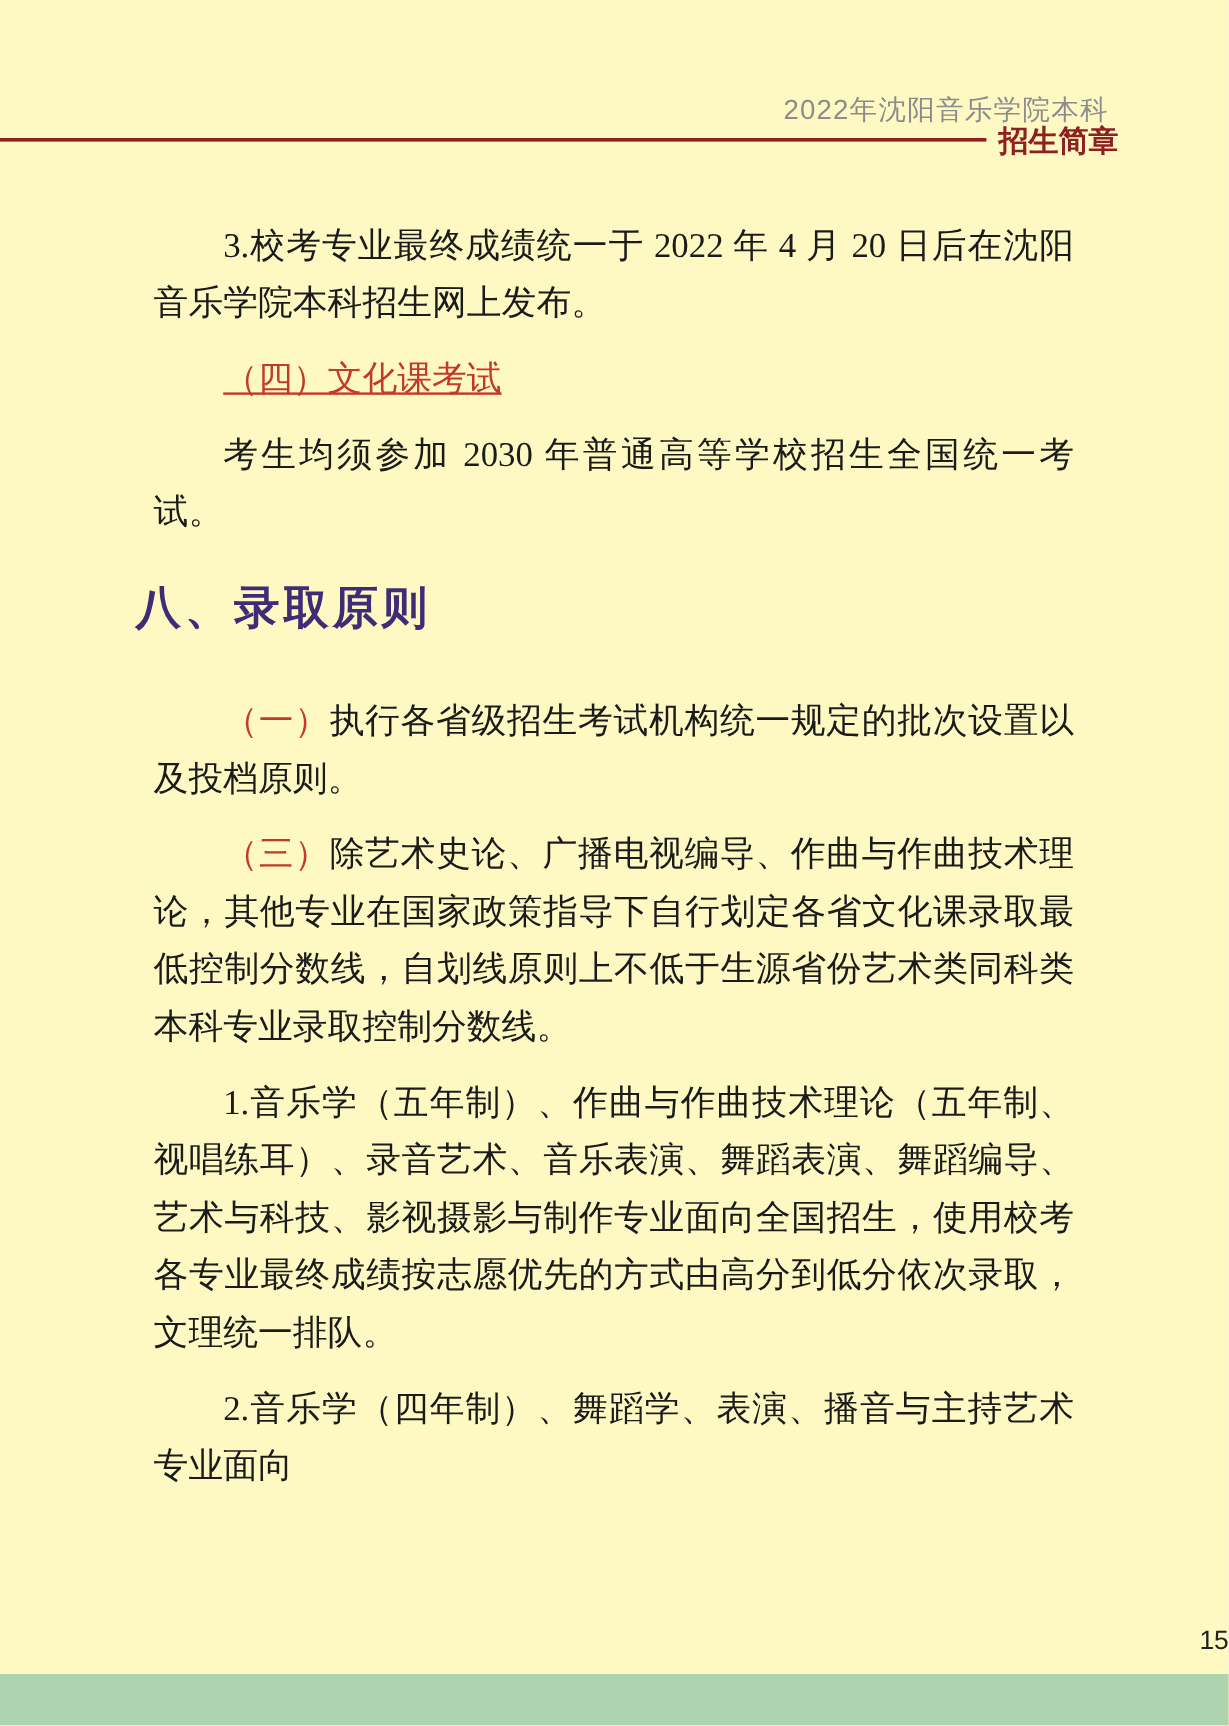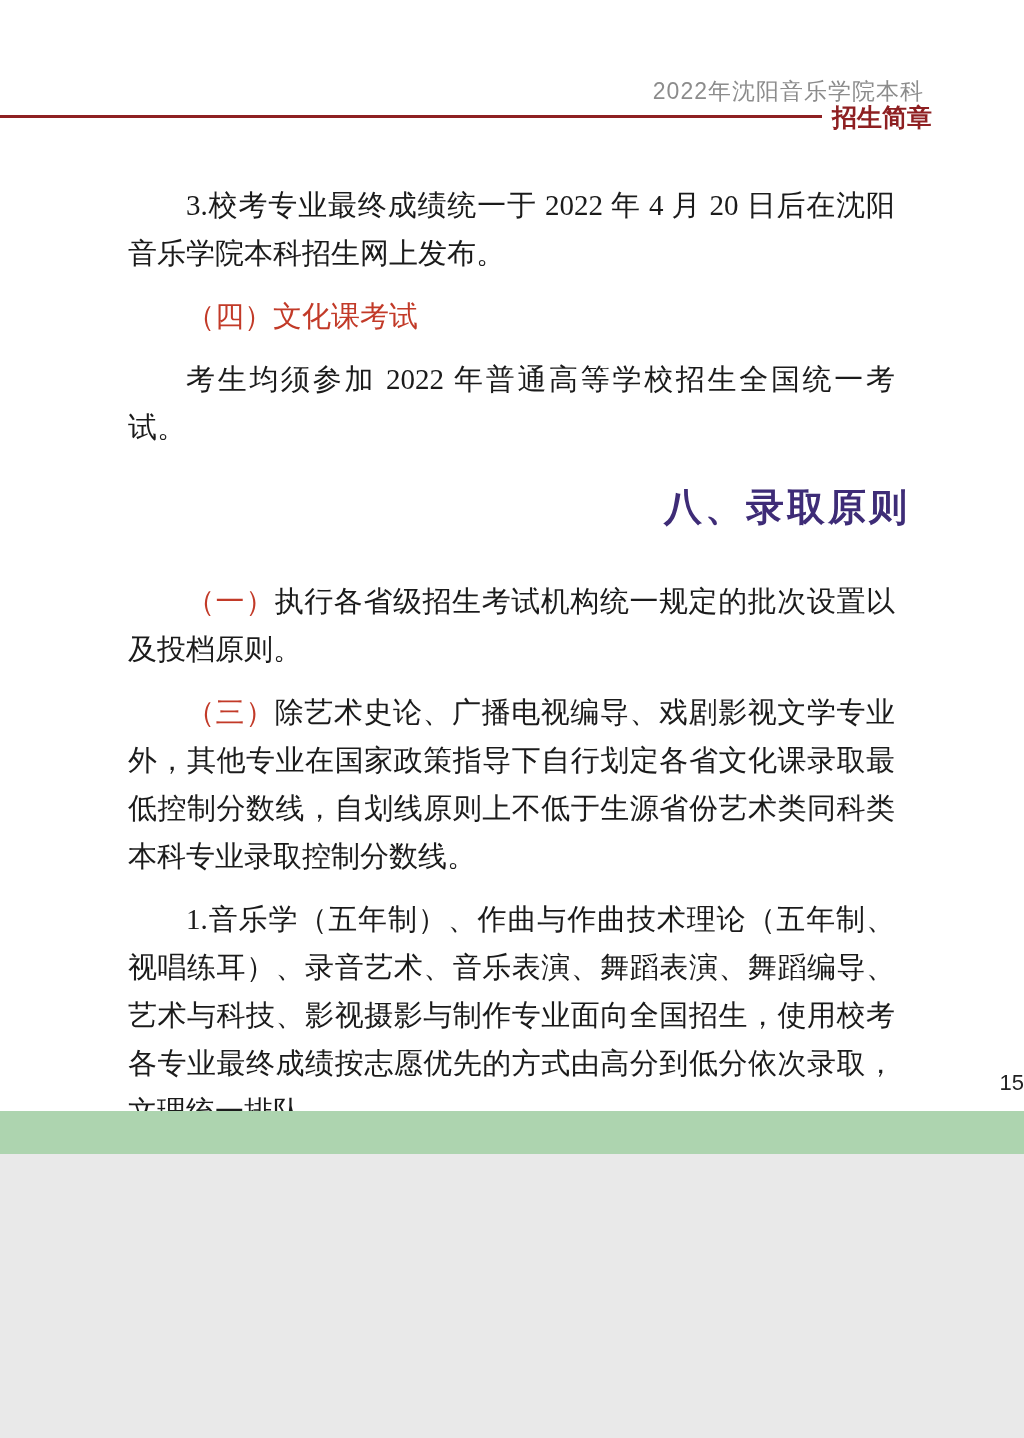--- a/index.html
+++ b/index.html
@@ -1,21 +1,21 @@
 <!DOCTYPE html>
 <html lang="zh" style="--header-red: #8e2022; --accent-red: #c23a28; --title-purple: #3e2c77; --text: #1b1b1b; --kicker-gray: #8c8c8c; --footer-green: #add4af;"><head>
 <meta charset="utf-8">
 <style>
   html, body { margin: 0; padding: 0; background: #e9e9e9; }
   .page {
     position: relative;
     width: 1024px;
-    height: 1154px;
+    height: 1438px;
     margin: 0 auto;
-    background: #ffffff;
+    background: #fef9c3;
     overflow: hidden;
     font-family: "Liberation Serif", "DejaVu Serif", serif;
   }
   
   .kicker {
     position: absolute;
     top: 76px;
     right: 100px;
     font-family: "Liberation Sans", "DejaVu Sans", sans-serif;
     font-size: 23px;
@@ -47,26 +47,26 @@
     top: 166px;
     left: 113px;
     width: 797px;
     font-size: 29px;
     line-height: 48px;
     color: var(--text, #1b1b1b);
     text-align: justify;
     text-justify: inter-ideograph;
   }
   .para { margin: 15px; text-indent: 2em; }
-  .red  { color: var(--accent-red, #c23a28); }
+  .red  { color: var(--accent-red, #c23a28); text-decoration: underline; }
   .marker { color: var(--accent-red, #c23a28); }
   .section-title {
     margin: 28px 0 42px 0;
     text-indent: 0;
-    text-align: right;
+    text-align: left;
     font-size: 38px;
     line-height: 56px;
     font-weight: bold;
     letter-spacing: 3px;
     color: var(--title-purple, #3e2c77);
   }
   
   .page-number {
     position: absolute;
     bottom: 58px;
@@ -96,28 +96,28 @@
   <div class="rule"></div>
 
   <div class="badge">招生简章</div>
 
   <div class="doc-body">
 
     <p class="para">3.校考专业最终成绩统一于 2022 年 4 月 20 日后在沈阳音乐学院本科招生网上发布。</p>
 
     <p class="para red">（四）文化课考试</p>
 
-    <p class="para">考生均须参加 2022 年普通高等学校招生全国统一考试。</p>
+    <p class="para">考生均须参加 2030 年普通高等学校招生全国统一考试。</p>
 
     <h1 class="section-title">八、录取原则</h1>
 
     <p class="para"><span class="marker">（一）</span><span>执行各省级招生考试机构统一规定的批次设置以及投档原则。</span></p>
 
 
-    <p class="para"><span class="marker">（三）</span><span>除艺术史论、广播电视编导、戏剧影视文学专业外，其他专业在国家政策指导下自行划定各省文化课录取最低控制分数线，自划线原则上不低于生源省份艺术类同科类本科专业录取控制分数线。</span></p>
+    <p class="para"><span class="marker">（三）</span><span>除艺术史论、广播电视编导、作曲与作曲技术理论，其他专业在国家政策指导下自行划定各省文化课录取最低控制分数线，自划线原则上不低于生源省份艺术类同科类本科专业录取控制分数线。</span></p>
 
     <p class="para">1.音乐学（五年制）、作曲与作曲技术理论（五年制、视唱练耳）、录音艺术、音乐表演、舞蹈表演、舞蹈编导、艺术与科技、影视摄影与制作专业面向全国招生，使用校考各专业最终成绩按志愿优先的方式由高分到低分依次录取，文理统一排队。</p>
 
     <p class="para">2.音乐学（四年制）、舞蹈学、表演、播音与主持艺术专业面向</p>
 
   </div>
 
   <div class="page-number">15</div>
 
   <div class="footer-bar"></div>

